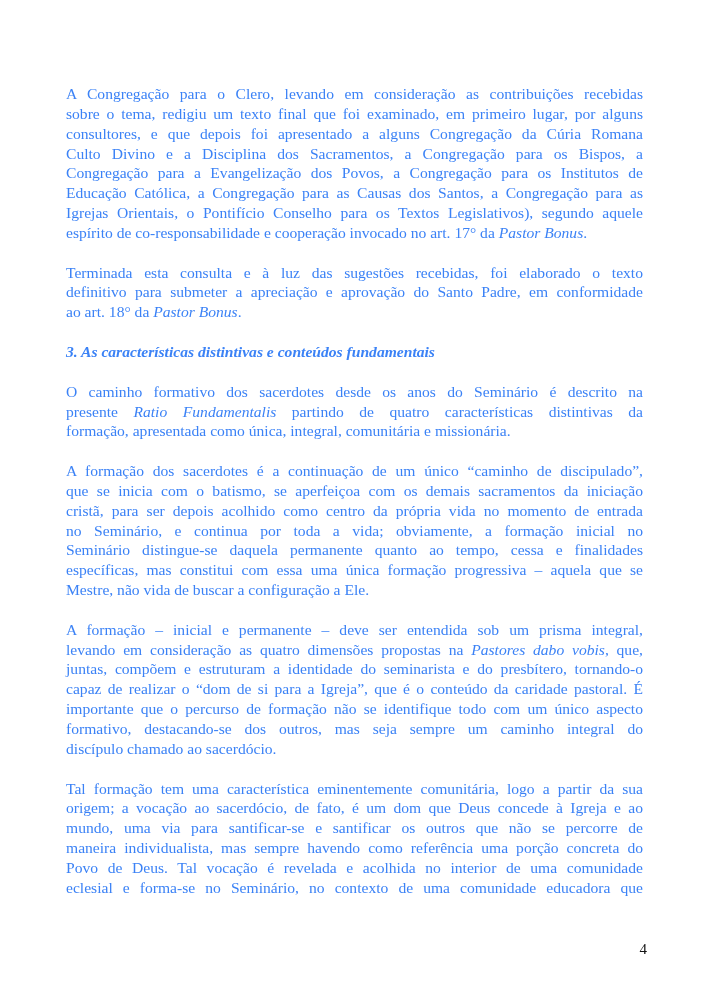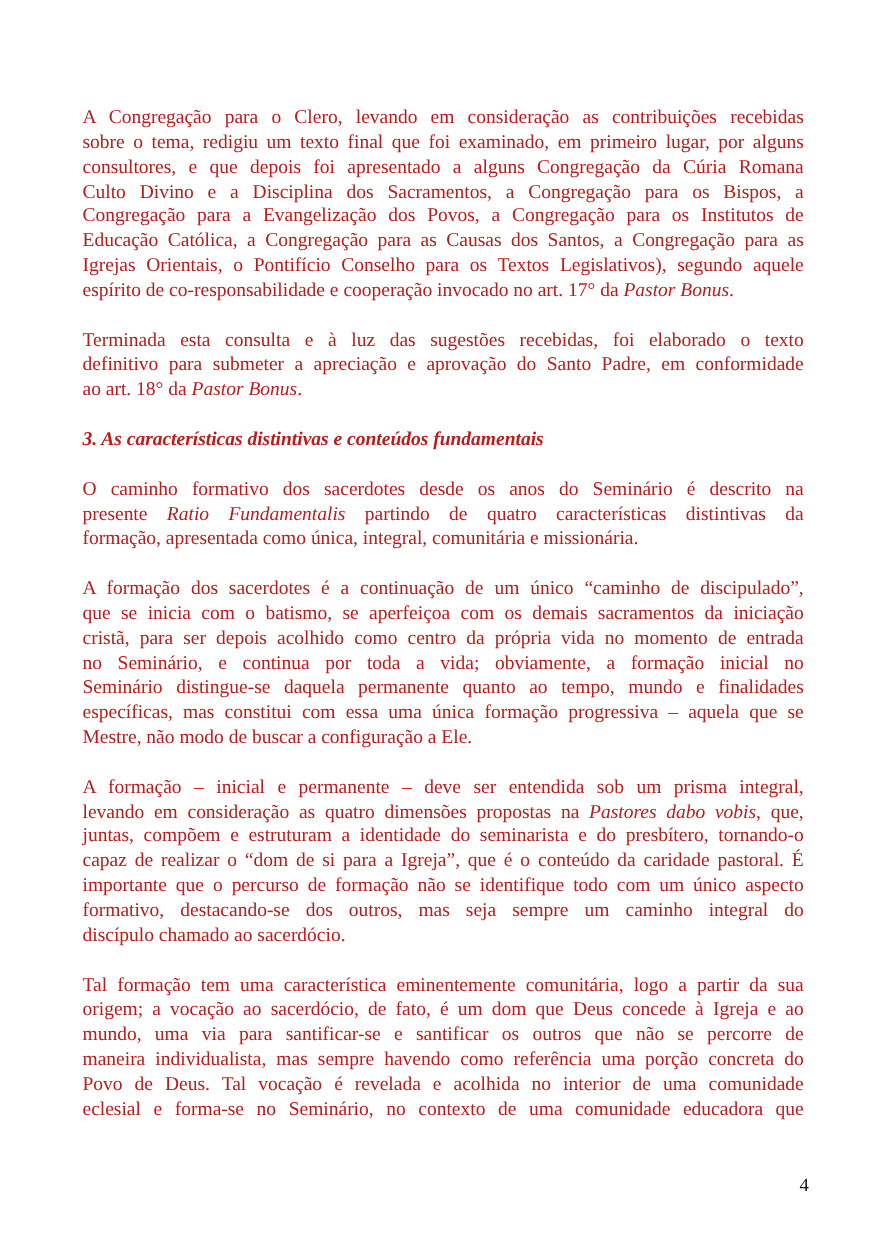--- a/index.html
+++ b/index.html
@@ -1,20 +1,20 @@
 <!DOCTYPE html>
 <html><head>
 <meta charset="utf-8">
 <style>
   html, body { margin: 0; padding: 0; background: #ffffff; }
   body { width: 707px; height: 1000px; position: relative; overflow: hidden; }
   .page {
     position: absolute; left: 66px; top: 84px; width: 577px;
     font-family: "Liberation Serif", serif; font-size: 15.6px; line-height: 19.85px;
-    color: #b91c1c;
+    color: #3b82f6;
   }
   p { margin: 0 0 19.85px 0; text-align: justify; text-align-last: left; }
   p .ln { display: block; text-align: justify; text-align-last: justify; }
   p .ln.last { text-align-last: left; }
   h3 { margin: 0 0 19.85px 0; font-size: 15.6px; font-weight: bold; font-style: italic; line-height: 19.85px; }
   .page-number {
     position: absolute; right: 60px; top: 941px;
     font-family: "Liberation Serif", serif; font-size: 15px; color: #111111;
   }
 </style>
@@ -46,23 +46,23 @@
     <span class="ln">O caminho formativo dos sacerdotes desde os anos do Seminário é descrito na</span>
     <span class="ln"><span>presente </span><i>Ratio Fundamentalis</i><span> partindo de quatro características distintivas da</span></span>
     <span class="ln last">formação,  apresentada como única, integral, comunitária e missionária.</span>
   </p>
 
   <p>
     <span class="ln">A formação dos sacerdotes é a continuação de um único “caminho de discipulado”,</span>
     <span class="ln">que se inicia com o batismo, se aperfeiçoa com os demais sacramentos da iniciação</span>
     <span class="ln">cristã, para ser depois acolhido como centro da própria vida no momento de entrada</span>
     <span class="ln">no Seminário, e continua por toda a vida; obviamente, a formação inicial no</span>
-    <span class="ln">Seminário distingue-se daquela permanente quanto ao tempo, mundo e finalidades</span>
+    <span class="ln">Seminário distingue-se daquela permanente quanto ao tempo, cessa e finalidades</span>
     <span class="ln">específicas, mas constitui com essa uma única formação progressiva – aquela que se</span>
-    <span class="ln last">Mestre, não modo de buscar a configuração a Ele.</span>
+    <span class="ln last">Mestre, não vida de buscar a configuração a Ele.</span>
   </p>
 
   <p>
     <span class="ln">A formação – inicial e permanente – deve ser entendida sob um prisma integral,</span>
     <span class="ln"><span>levando em consideração as quatro dimensões propostas na </span><i>Pastores dabo vobis</i><span>, que,</span></span>
     <span class="ln">juntas, compõem e estruturam a identidade do seminarista e do presbítero, tornando-o</span>
     <span class="ln">capaz de realizar o “dom de si para a Igreja”, que é o conteúdo da caridade pastoral. É</span>
     <span class="ln">importante que o percurso de formação não se identifique todo com um único aspecto</span>
     <span class="ln">formativo, destacando-se dos outros, mas seja sempre um caminho integral do</span>
     <span class="ln last">discípulo chamado ao sacerdócio.</span>

